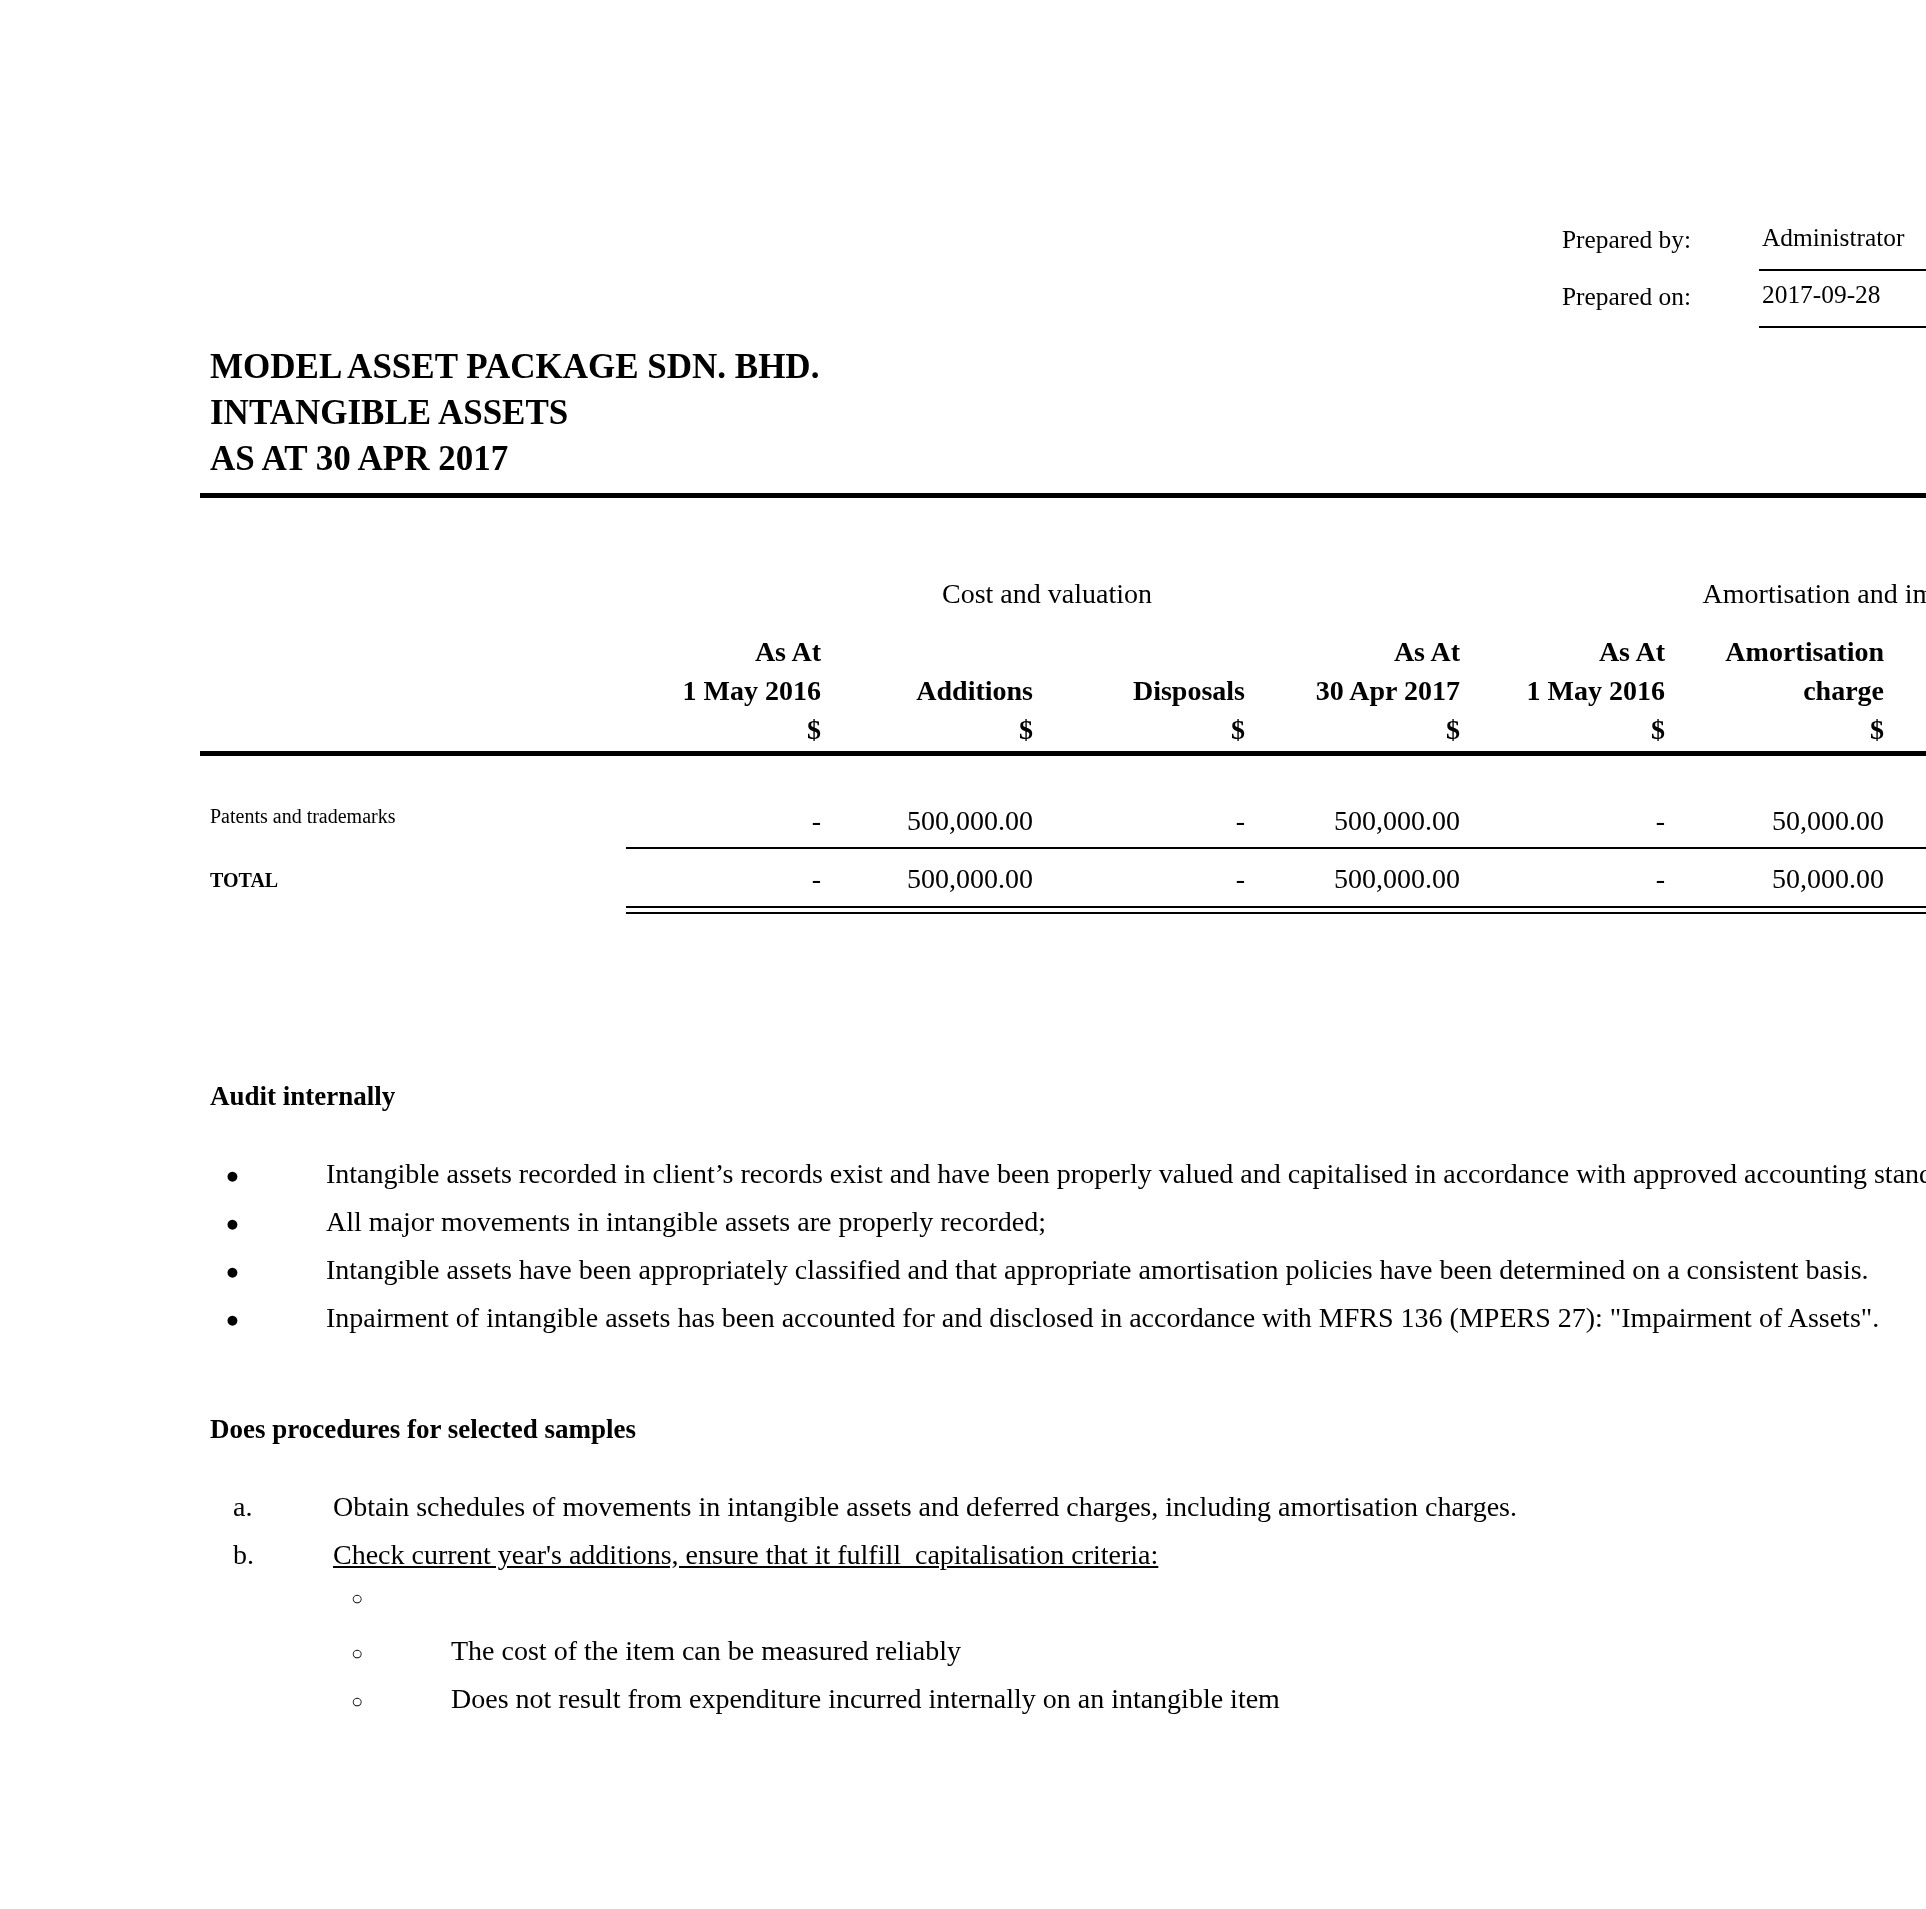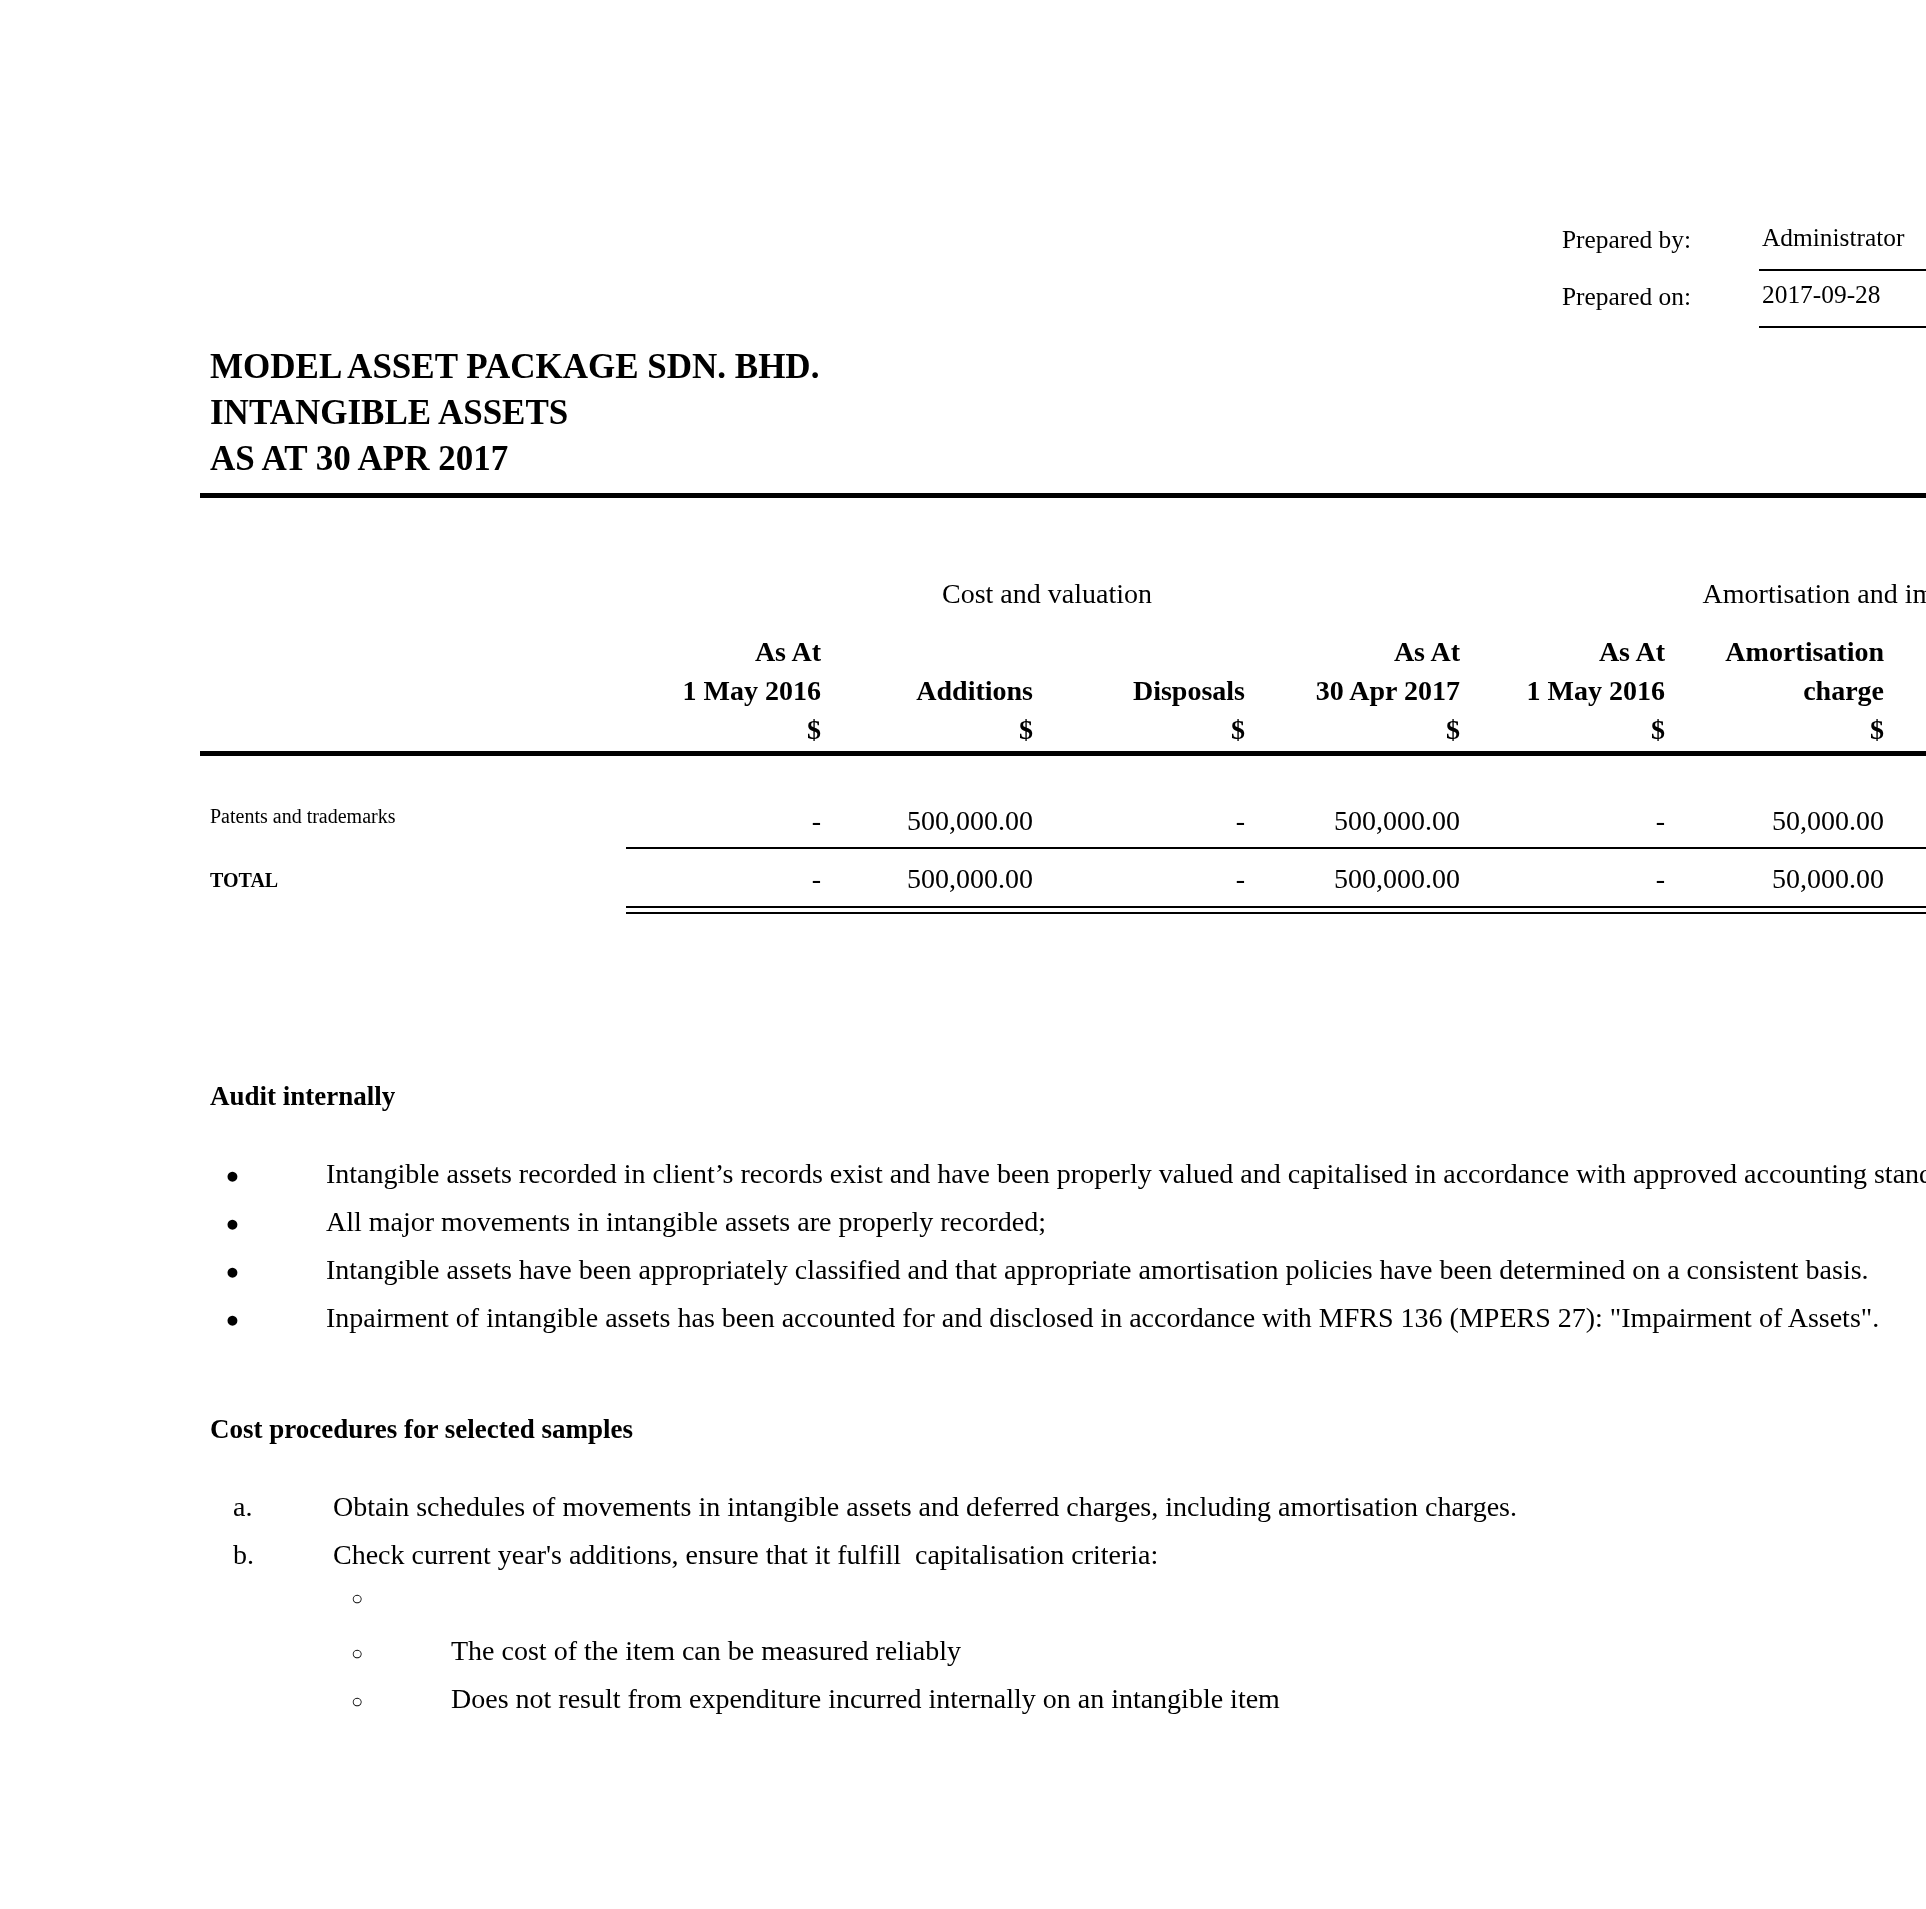--- a/index.html
+++ b/index.html
@@ -136,29 +136,29 @@
 </div>
 <div class="abs bullet-row" style="top:1254px;">
   <span class="bullet">●</span>
   <span>Intangible assets have been appropriately classified and that appropriate amortisation policies have been determined on a consistent basis.</span>
 </div>
 <div class="abs bullet-row" style="top:1302px;">
   <span class="bullet">●</span>
   <span>Inpairment of intangible assets has been accounted for and disclosed in accordance with MFRS 136 (MPERS 27): "Impairment of Assets".</span>
 </div>
 
-<div class="abs sec-title" style="top:1414px;">Cost procedures for selected samples</div>
+<div class="abs sec-title" style="top:1414px;">Does procedures for selected samples</div>
 
 <div class="abs alpha-row" style="top:1491px;">
   <span class="alpha">a.</span>
   <span>Obtain schedules of movements in intangible assets and deferred charges, including amortisation charges.</span>
 </div>
 <div class="abs alpha-row" style="top:1539px;">
   <span class="alpha">b.</span>
-  <span style="white-space:pre;">Check current year's additions, ensure that it fulfill  capitalisation criteria:</span>
+  <span style="white-space:pre;text-decoration:underline;">Check current year's additions, ensure that it fulfill  capitalisation criteria:</span>
 </div>
 
 <div class="abs sub-row" style="top:1587px;">
   <span class="circle">○</span>
 </div>
 <div class="abs sub-row" style="top:1635px;">
   <span class="circle">○</span>
   <span>The cost of the item can be measured reliably</span>
 </div>
 <div class="abs sub-row" style="top:1683px;">

